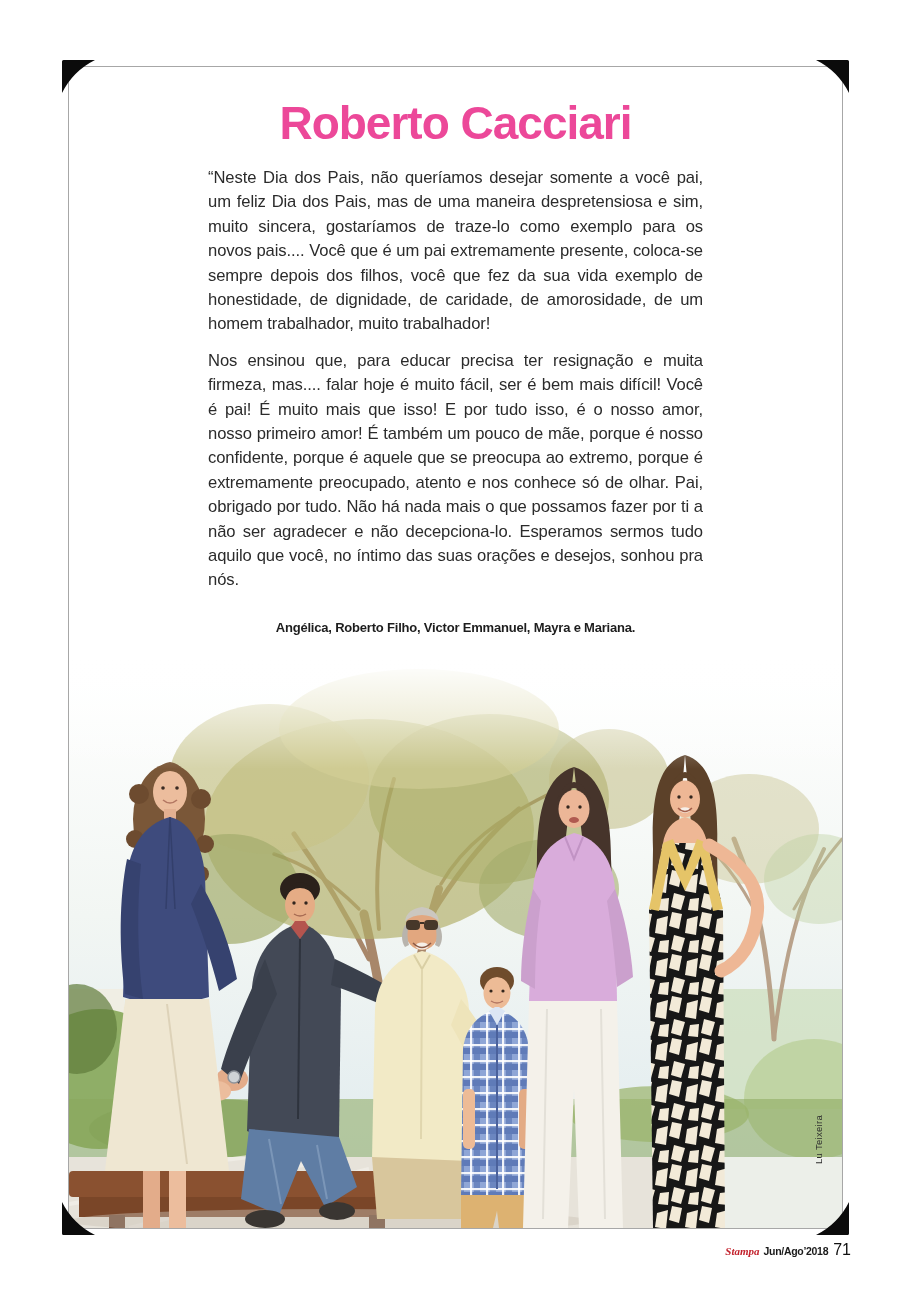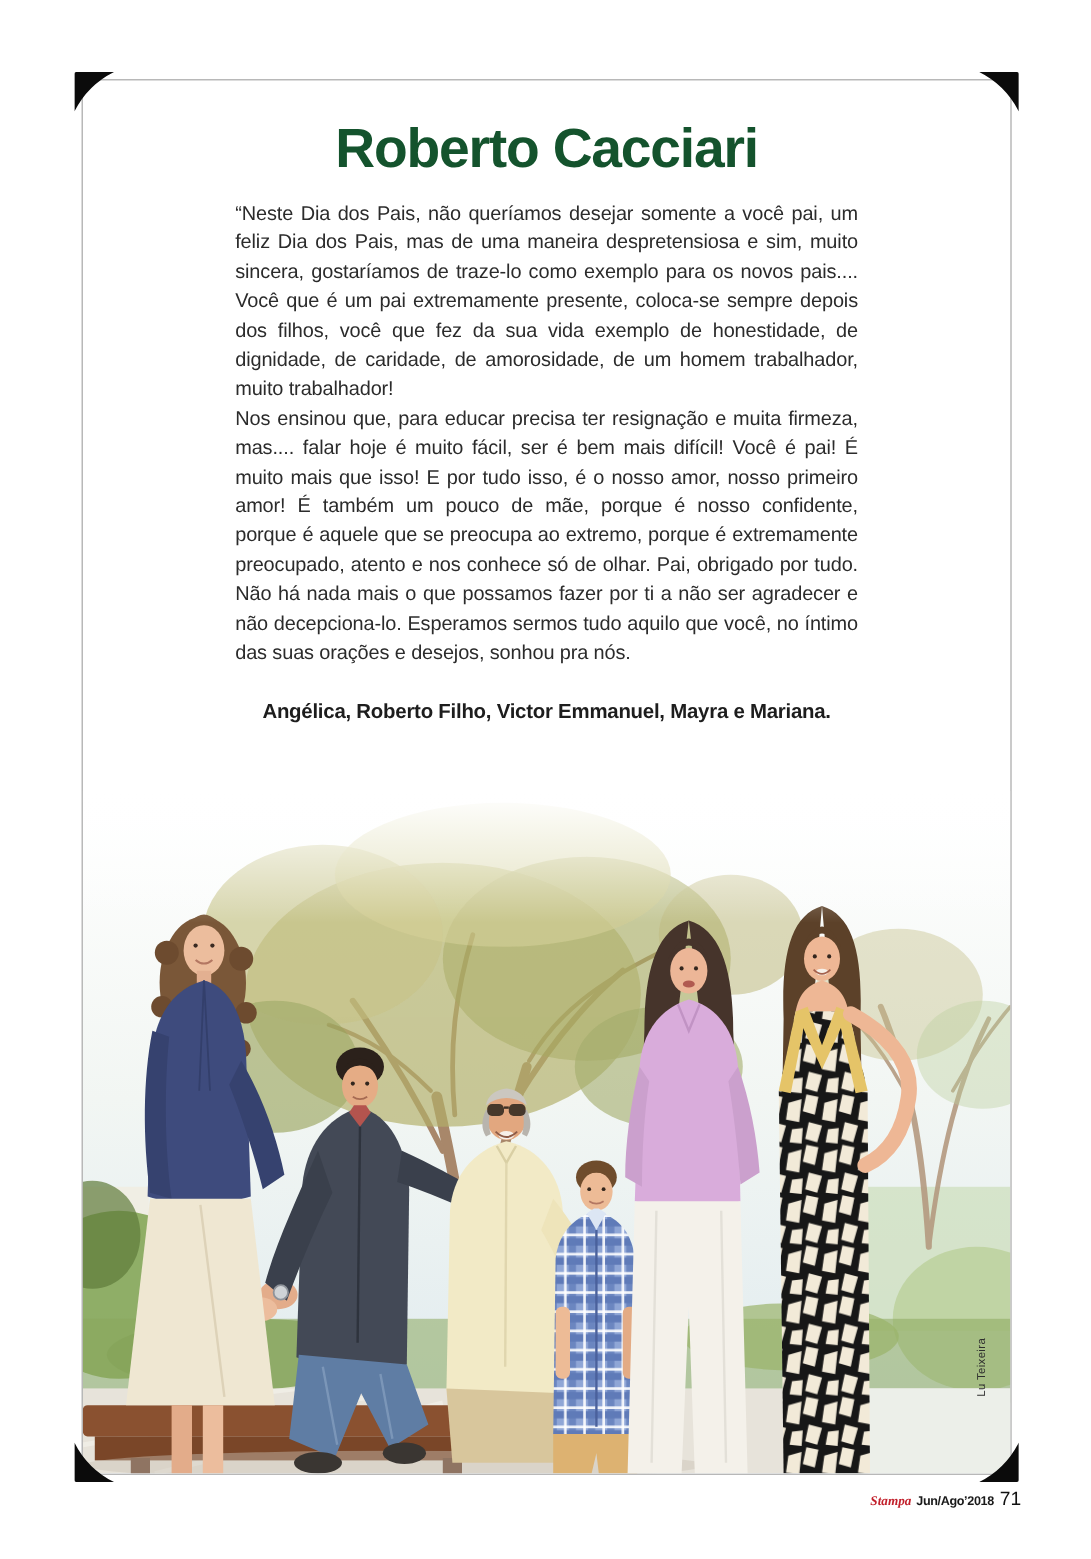--- a/index.html
+++ b/index.html
@@ -11,31 +11,31 @@
     position:absolute;left:68px;top:66px;width:775px;height:1163px;
     border:1px solid #a7a7a7;box-sizing:border-box;background:#fff;
   }
   .corner{position:absolute;width:33px;height:33px;z-index:5;}
   .corner.tl{left:62px;top:60px;}
   .corner.tr{left:816px;top:60px;transform:scaleX(-1);}
   .corner.bl{left:62px;top:1202px;transform:scaleY(-1);}
   .corner.br{left:816px;top:1202px;transform:scale(-1,-1);}
   .page-title{
     margin:30px 0 0;font-size:46px;font-weight:bold;line-height:1.15;
-    color:#14532d;text-align:center;letter-spacing:-1px;
+    color:#ec4899;text-align:center;letter-spacing:-1px;
   }
   .article{
     width:519px;margin:16px auto 0;
     font-size:16.6px;line-height:24.4px;letter-spacing:-0.1px;
     color:#2b2b2b;text-align:justify;
   }
-  .article p{margin:0;}
+  .article p{margin:12px;}
   .signature{
     width:560px;margin:27px auto 0;text-align:center;
-    font-size:17px;font-weight:bold;color:#1d1d1d;letter-spacing:-0.2px;
+    font-size:13px;font-weight:bold;color:#1d1d1d;letter-spacing:-0.2px;
   }
   .photo{
     position:absolute;left:0;bottom:0;width:773px;height:569px;overflow:hidden;
   }
   .photo svg{display:block;}
   .photo-credit{
     position:absolute;left:744px;top:505px;
     transform:rotate(-90deg);transform-origin:0 0;
     font-size:9.5px;color:#2e2e2e;letter-spacing:0.3px;white-space:nowrap;
   }

